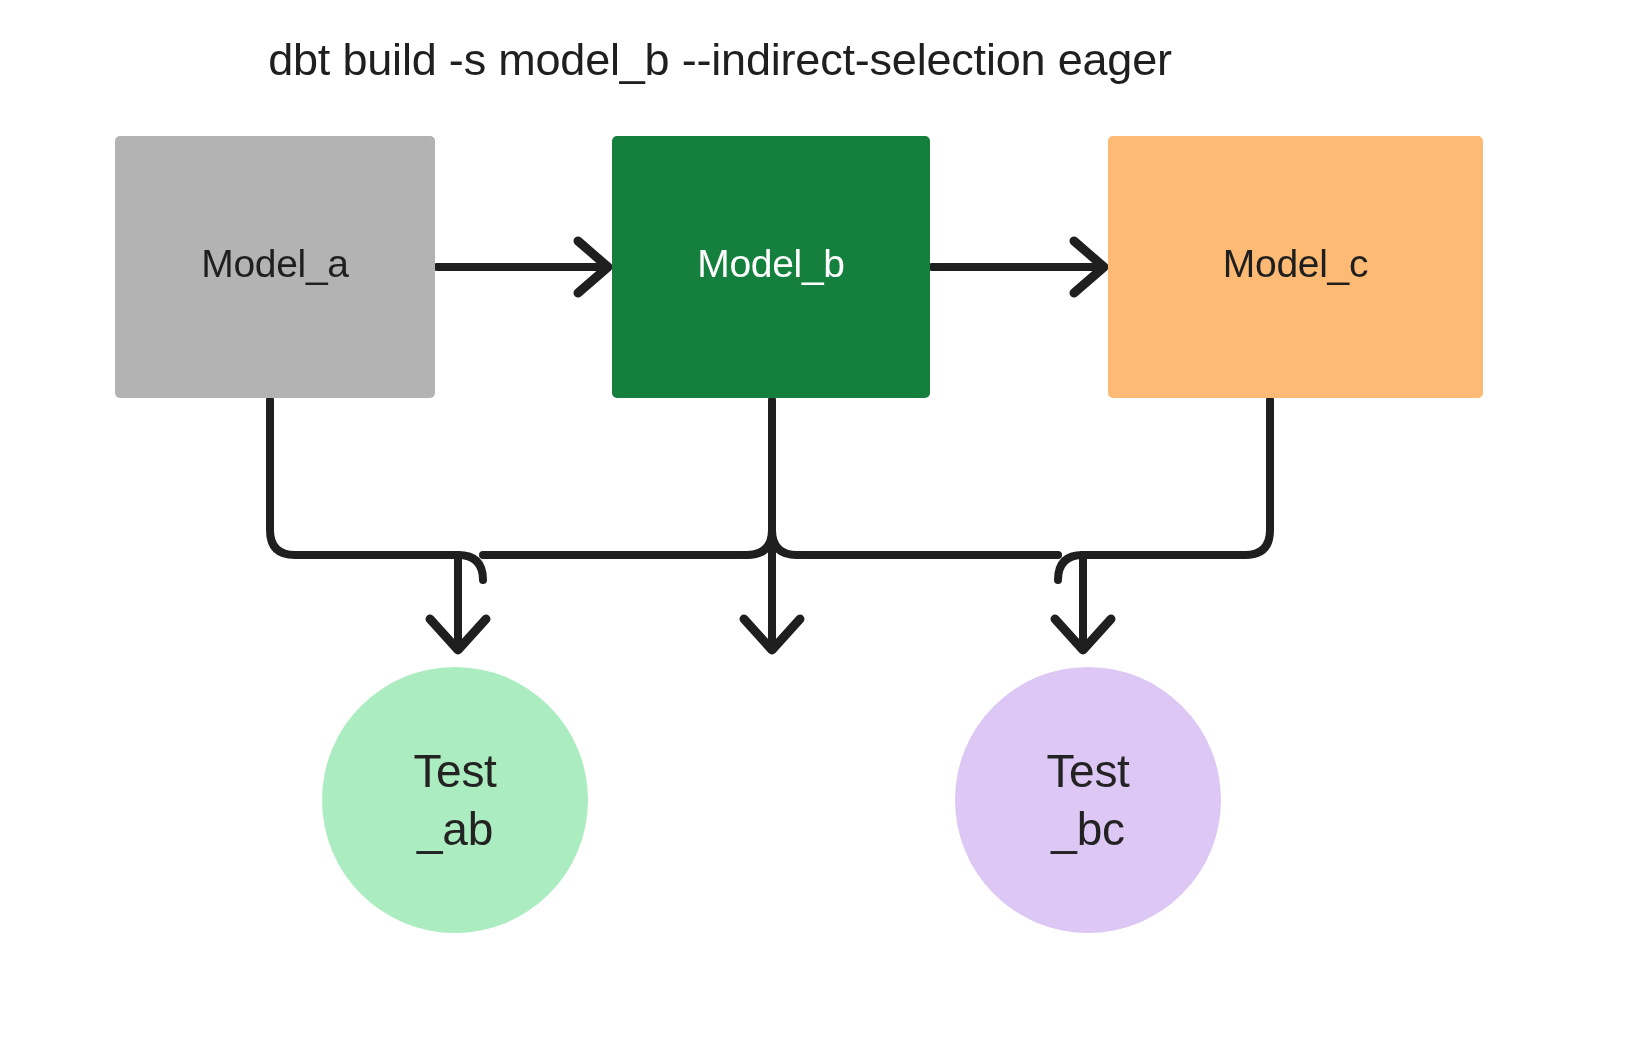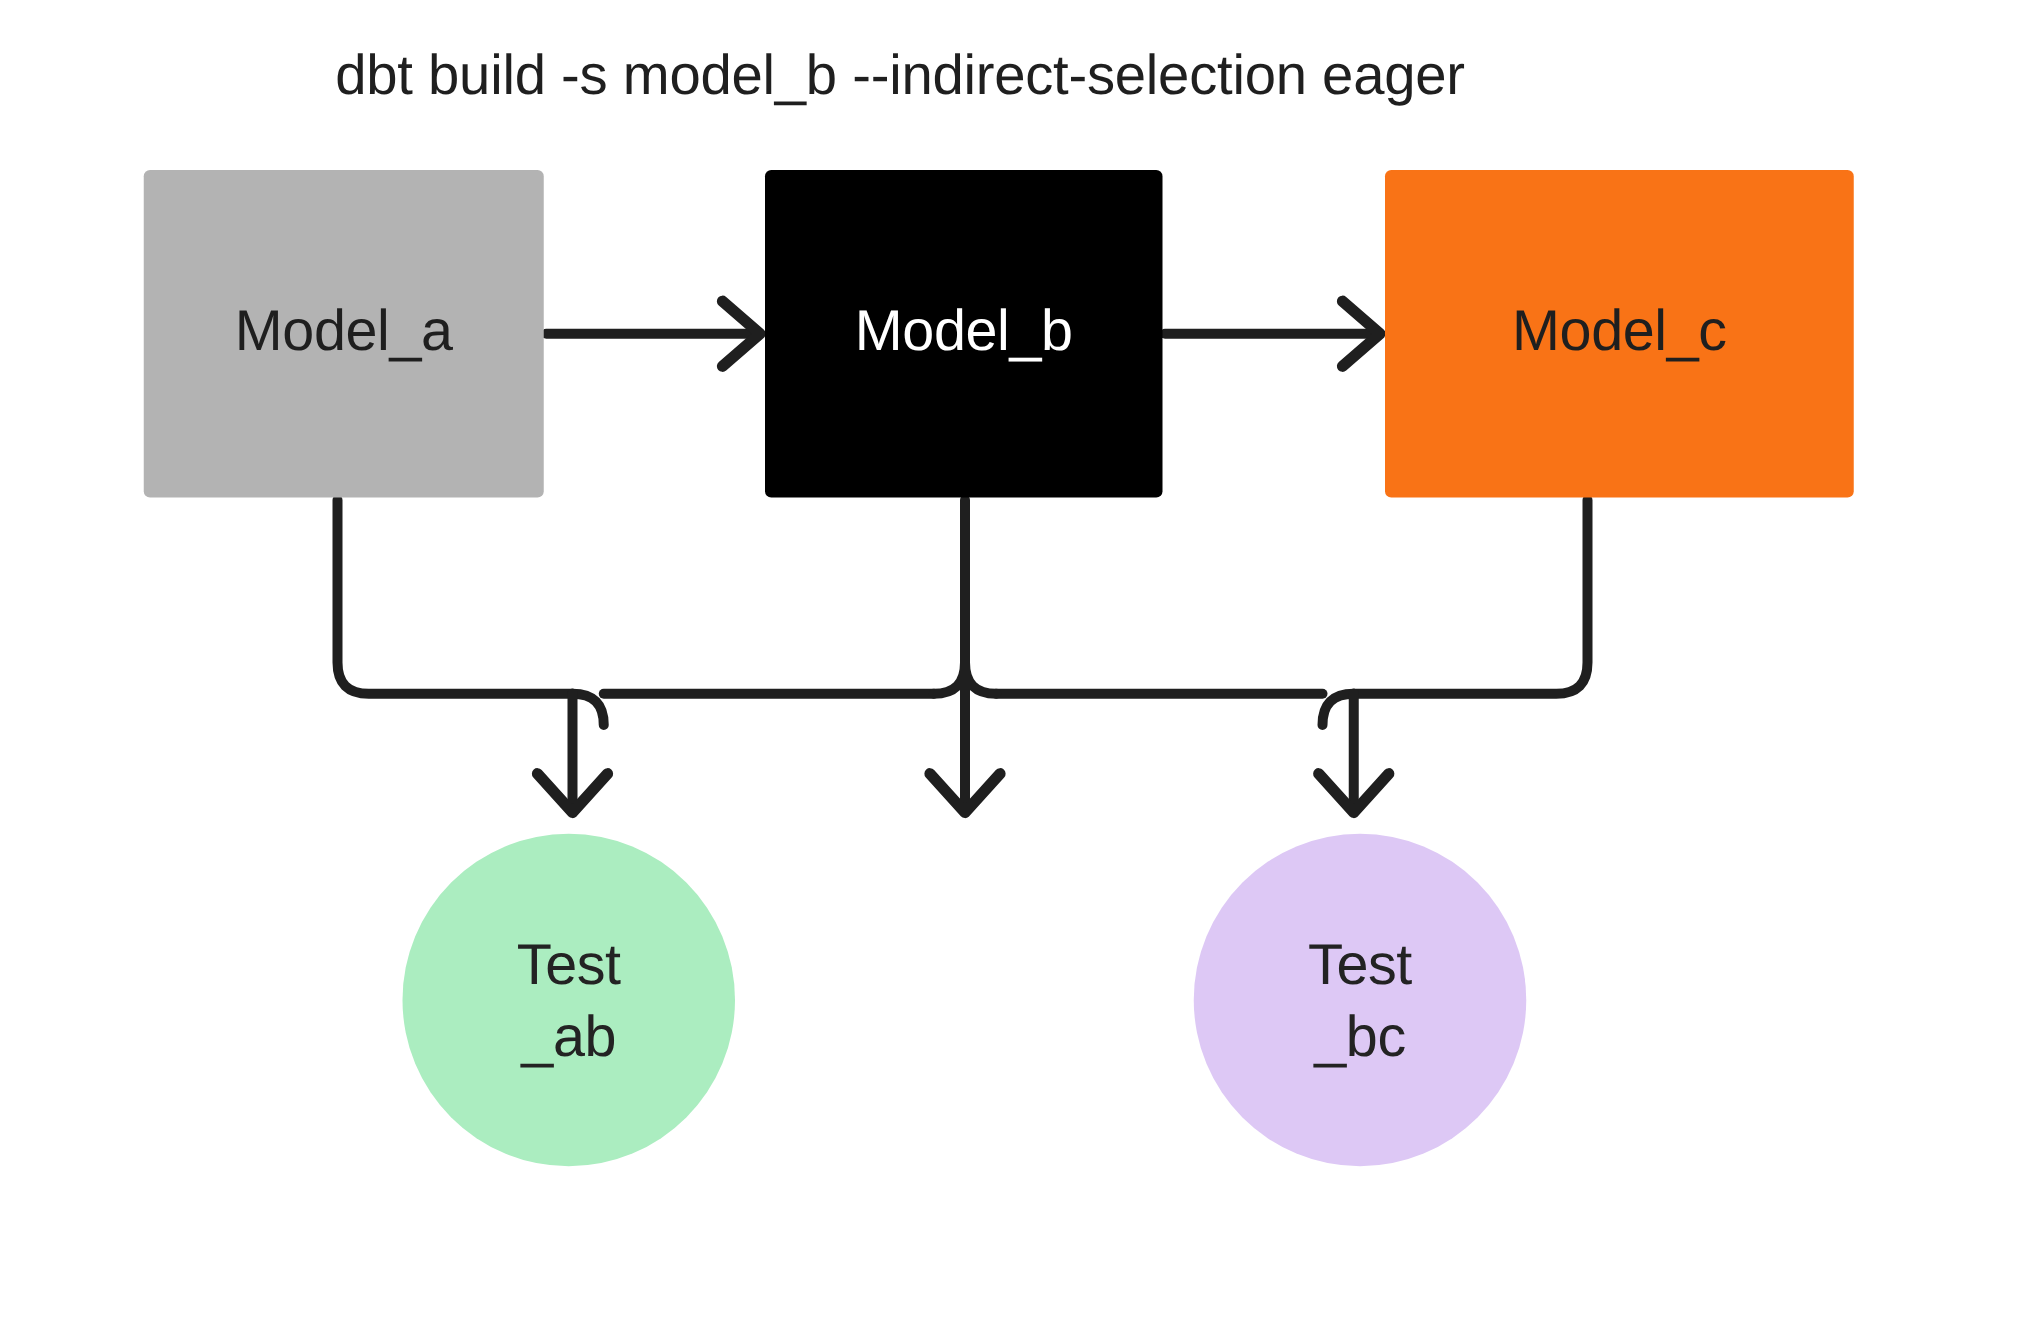--- a/index.html
+++ b/index.html
@@ -41,21 +41,21 @@
     white-space: nowrap;
   }
 
   .node-box {
     position: absolute;
     border-radius: 5px;
     display: flex;
     align-items: center;
     justify-content: center;
     box-sizing: border-box;
-    font-size: 46px;
+    font-size: 39px;
     line-height: 46px;
     letter-spacing: -0.3px;
   }
   .node-box .node-label {
     display: block;
     transform: translateY(-3px);
   }
 
   .node-circle {
     position: absolute;
@@ -135,25 +135,25 @@
         <path d="M 1055 619 L 1083 650 L 1111 619" stroke-width="9"></path>
       </g>
 
     </g>
   </svg>
 
   <div id="model-a" class="node-box" style="background:#b3b3b3;color:#1f1f1f;">
     <span class="node-label">Model_a</span>
   </div>
 
-  <div id="model-b" class="node-box" style="background:#000000;color:#ffffff;">
+  <div id="model-b" class="node-box" style="background:#15803d;color:#ffffff;">
     <span class="node-label">Model_b</span>
   </div>
 
-  <div id="model-c" class="node-box" style="background:#f97316;color:#1f1f1f;">
+  <div id="model-c" class="node-box" style="background:#fdba74;color:#1f1f1f;">
     <span class="node-label">Model_c</span>
   </div>
 
   <div id="test-ab" class="node-circle" style="background:#abedc0;">
     <span class="node-label">Test
 _ab</span>
   </div>
 
 
   <div id="test-bc" class="node-circle" style="background:#ddc8f5;">

